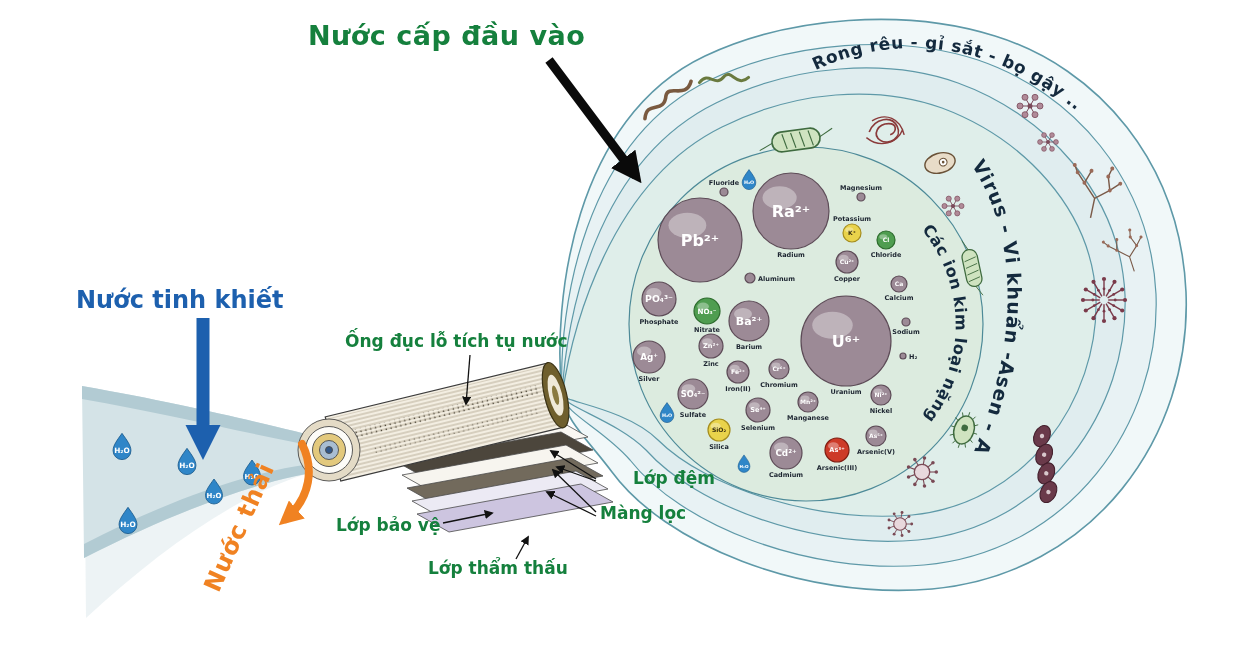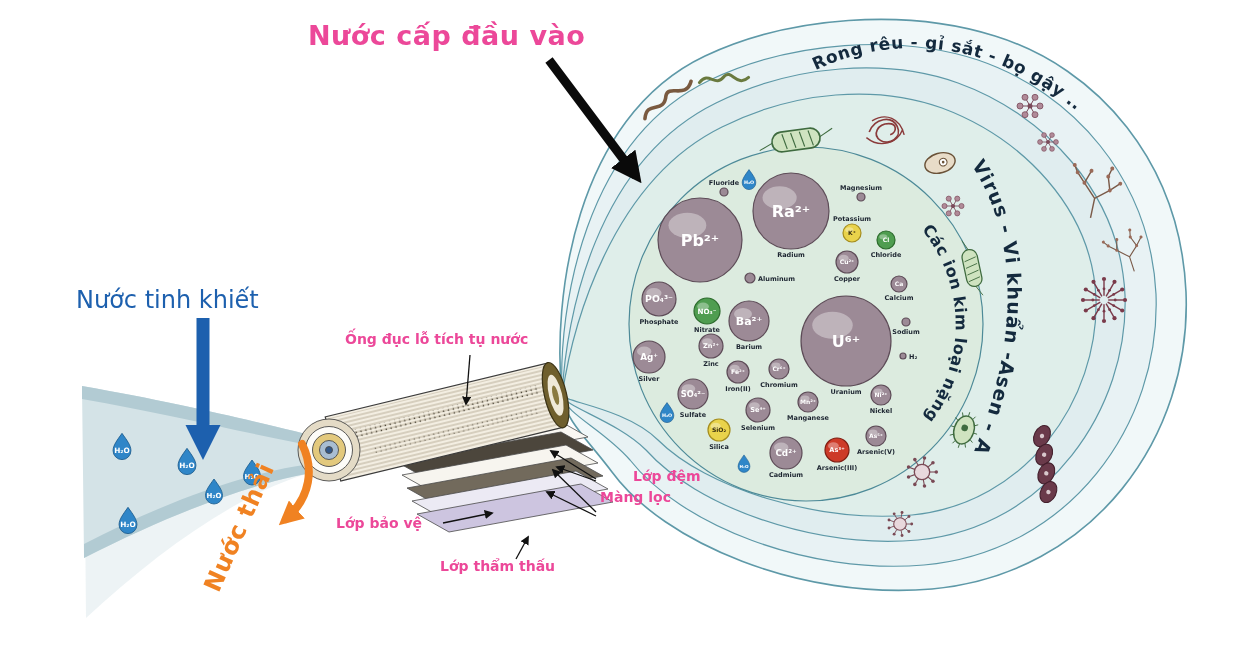--- a/index.html
+++ b/index.html
@@ -1,22 +1,22 @@
 <!DOCTYPE html>
 <html><head>
 <meta charset="utf-8">
 <style>
   html,body{margin:0;padding:0;background:#fff}
   .stage{position:relative;width:1242px;height:647px;overflow:hidden;background:#fff;font-family:"DejaVu Sans",sans-serif}
   .stage > svg{position:absolute;left:0;top:0}
-  .label{position:absolute;white-space:nowrap;color:#ec4899}
+  .label{position:absolute;white-space:nowrap;color:#15803d}
   .title{font-size:27px;font-weight:700;letter-spacing:.5px}
-  .pure{font-size:24px;font-weight:400}
+  .pure{font-size:24px;font-weight:700}
   .waste{font-size:24px;font-weight:700;transform:rotate(-66deg);transform-origin:0 100%;letter-spacing:1px}
-  .part{font-size:14px;font-weight:600}
+  .part{font-size:17px;font-weight:600}
   svg text{font-family:"DejaVu Sans",sans-serif}
   .curve{font-weight:700;fill:#142a3e}
   .curve-top{font-size:17px;letter-spacing:.6px}
   .curve-right{font-size:19px;letter-spacing:1px}
   .curve-ions{font-size:16px;letter-spacing:.5px}
 </style>
 </head>
 <body>
 
 <div class="stage">
@@ -507,16 +507,16 @@
           <text x="0" y="5.5" text-anchor="middle" font-size="7" font-weight="bold" fill="#fff">H₂O</text>
         </g>
       </g>
   </svg>
 
   <div class="label title" style="left:308px;top:20px">Nước cấp đầu vào</div>
   <div class="label pure" style="left: 76px; top: 286px; color: rgb(29, 96, 174);">Nước tinh khiết</div>
   <div class="label waste" style="left: 224px; top: 568px; color: rgb(240, 130, 34);">Nước thải</div>
   <div class="label part" style="left:345px;top:331px">Ống đục lỗ tích tụ nước</div>
   <div class="label part" style="left:633px;top:468px">Lớp đệm</div>
-  <div class="label part" style="left:600px;top:489px">Màng lọc</div>
+  <div class="label part" style="left:600px;top:503px">Màng lọc</div>
   <div class="label part" style="left:336px;top:515px">Lớp bảo vệ</div>
-  <div class="label part" style="left:440px;top:558px">Lớp thẩm thấu</div>
+  <div class="label part" style="left:428px;top:558px">Lớp thẩm thấu</div>
 </div>
 
 </body></html>

